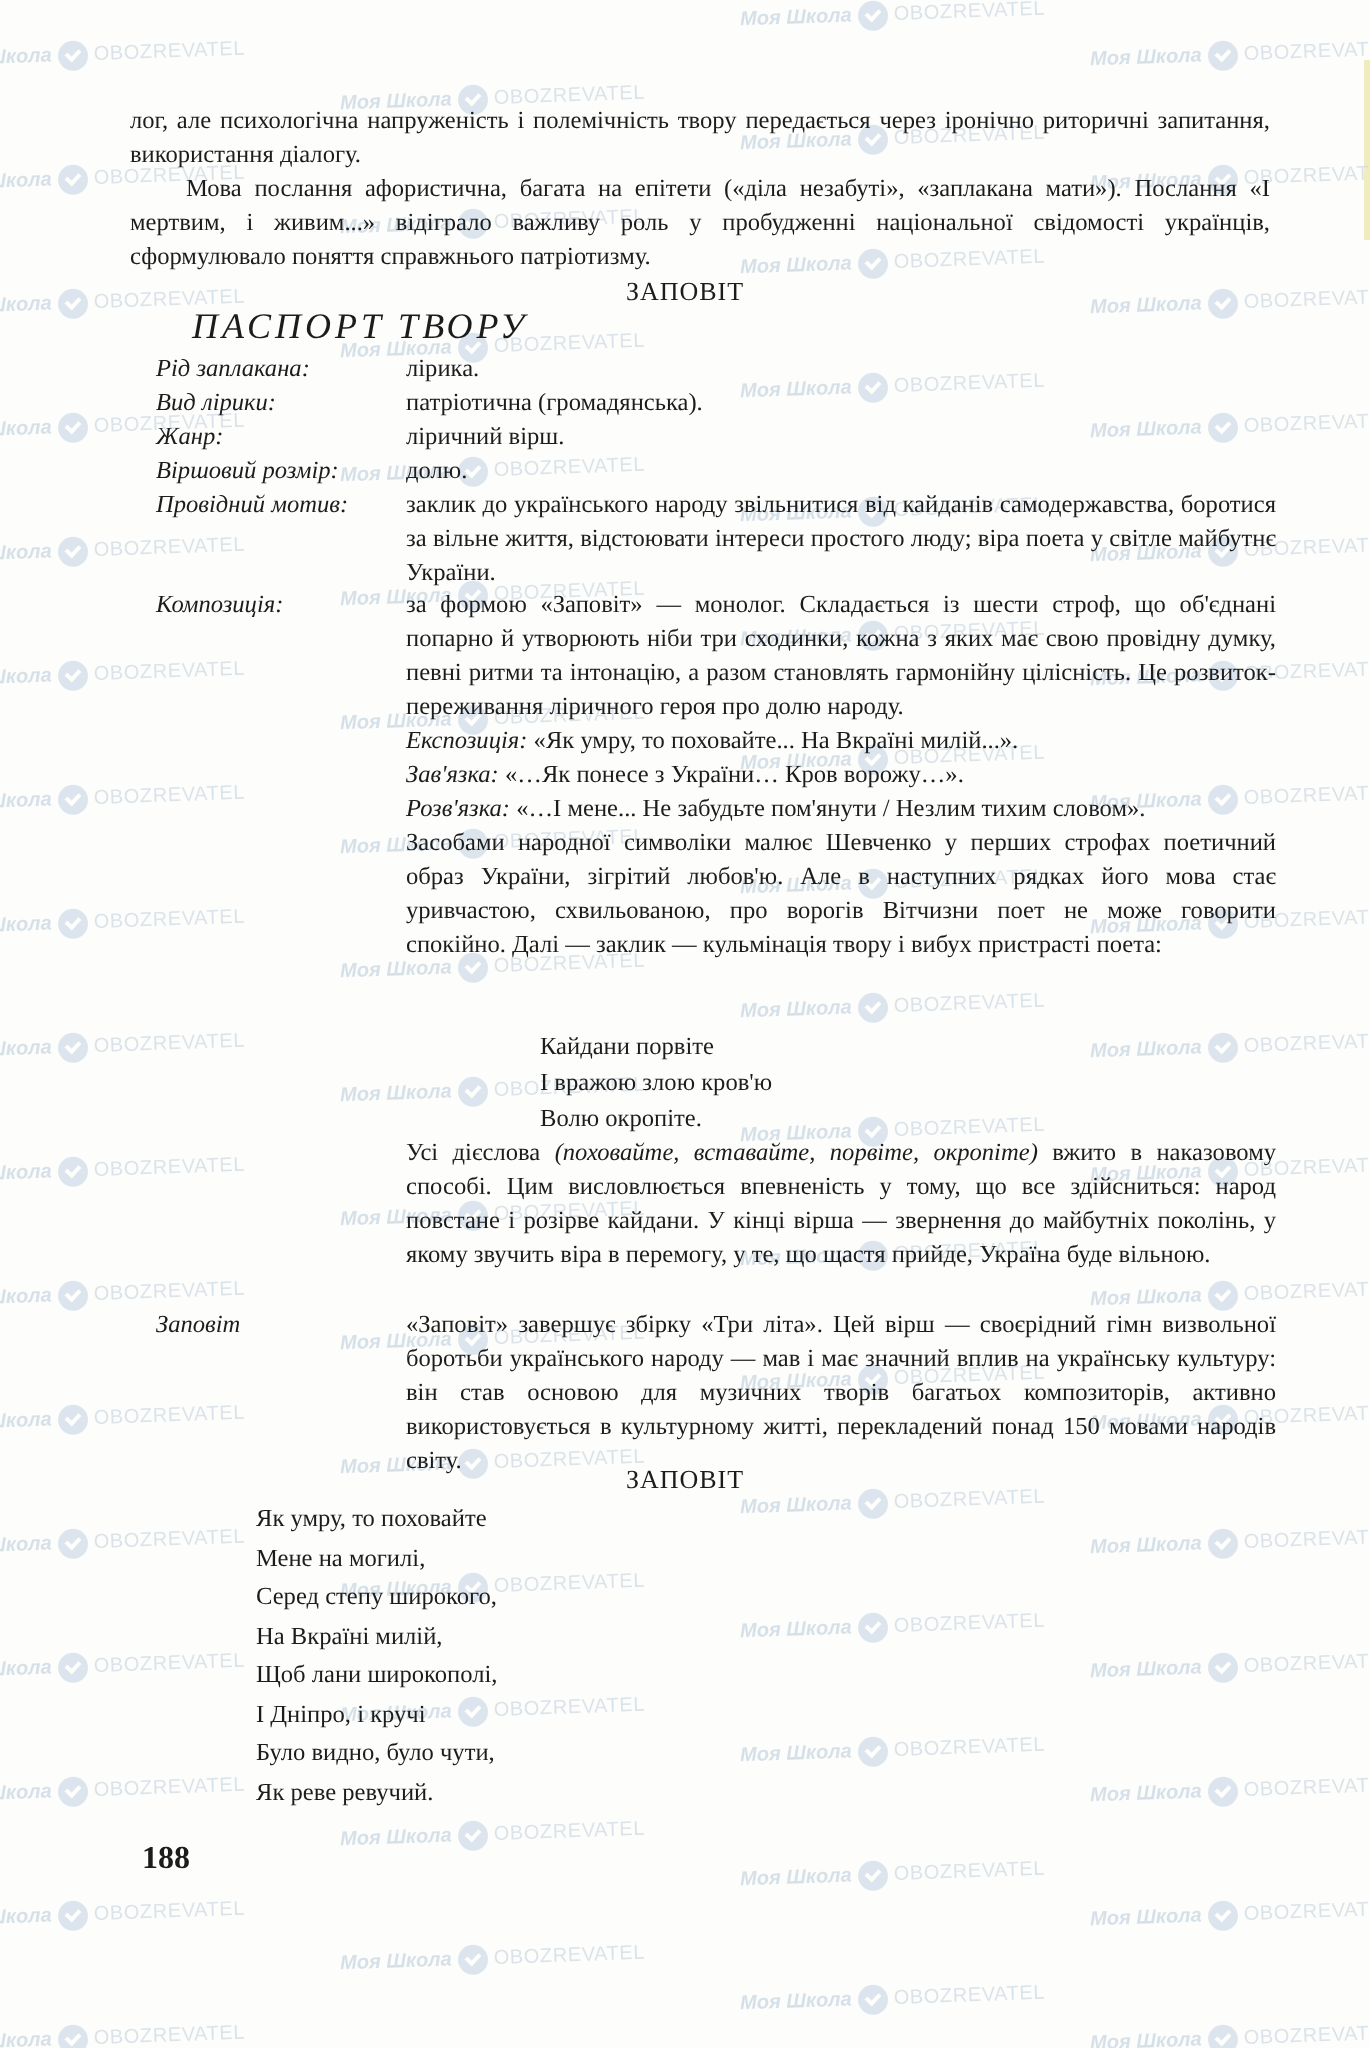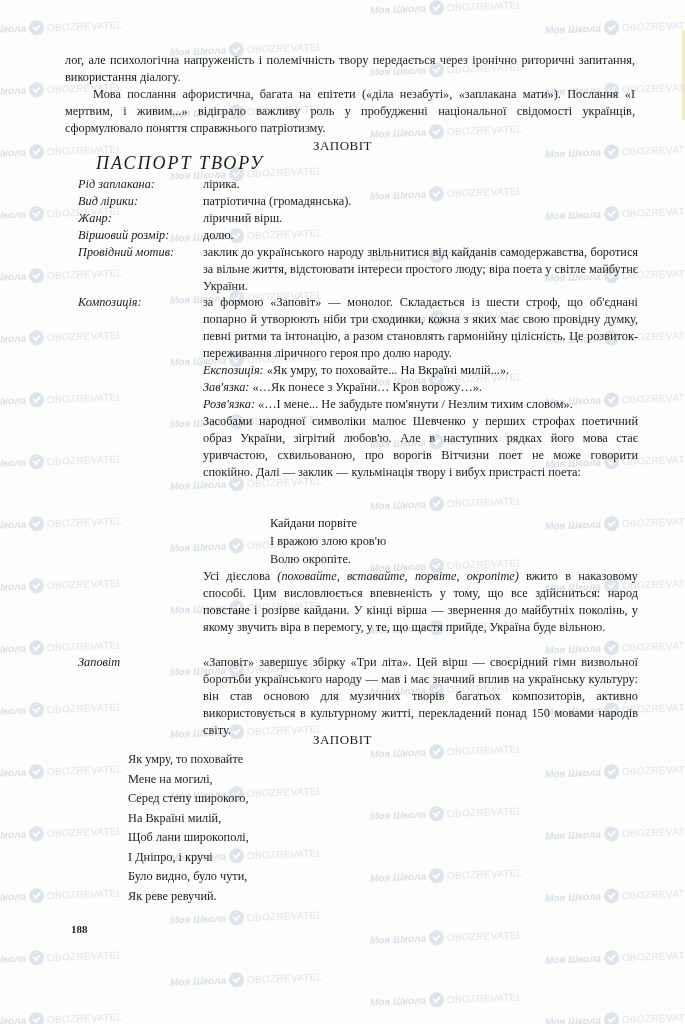--- a/index.html
+++ b/index.html
@@ -28,21 +28,21 @@
   .passport-title { position: absolute; left: 96px; top: 155px; font-style: italic; font-size: 18px; letter-spacing: 2px; }
   .row { position: absolute; left: 78px; width: 560px; }
   .row .lbl { position: absolute; left: 0; top: 0; width: 125px; font-style: italic; }
   .row .val { position: absolute; left: 125px; top: 0; width: 435px; text-align: justify; }
   .row .val p { margin: 0; }
   .row .val .it { font-style: italic; }
   .quote { position: absolute; left: 270px; line-height: 18px; }
   .quote div { white-space: nowrap; }
   .poem { position: absolute; line-height: 19.5px; font-size: 12.3px; }
   .poem div { white-space: nowrap; }
-  .pagenum { position: absolute; left: 71px; top: 921px; font-size: 11px; font-weight: bold; }
+  .pagenum { position: absolute; left: 71px; top: 921px; font-size: 16px; font-weight: bold; }
 </style>
 </head>
 <body>
 
 <div class="edge"></div>
 
 <div class="wm-layer" id="wm-layer">
     <div class="wm" style="left: -30px; top: 20px;">
       <span class="ms">Моя Школа</span>
       <span class="ic"></span>

